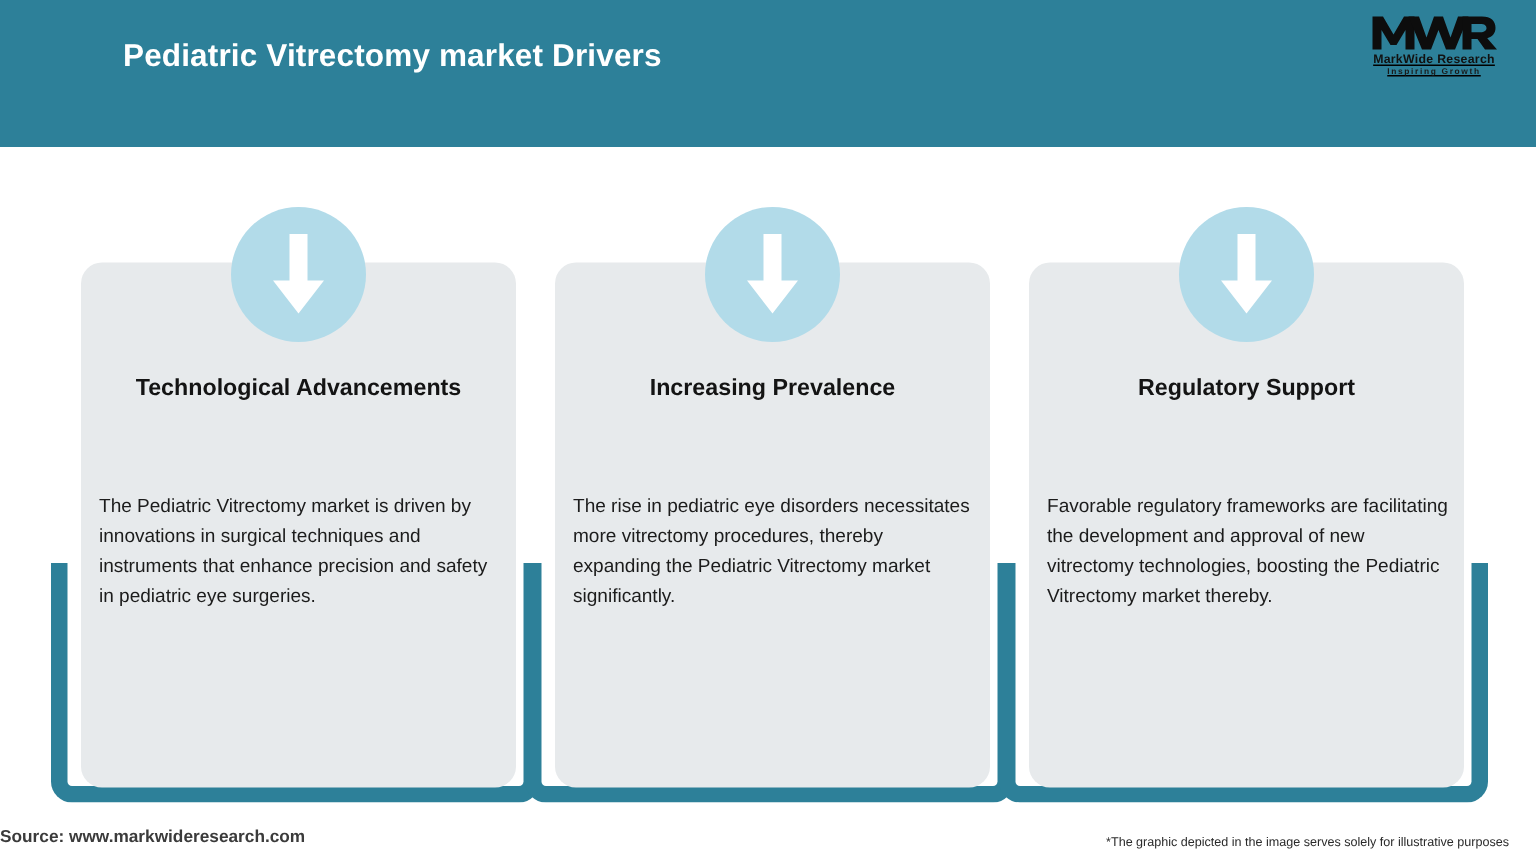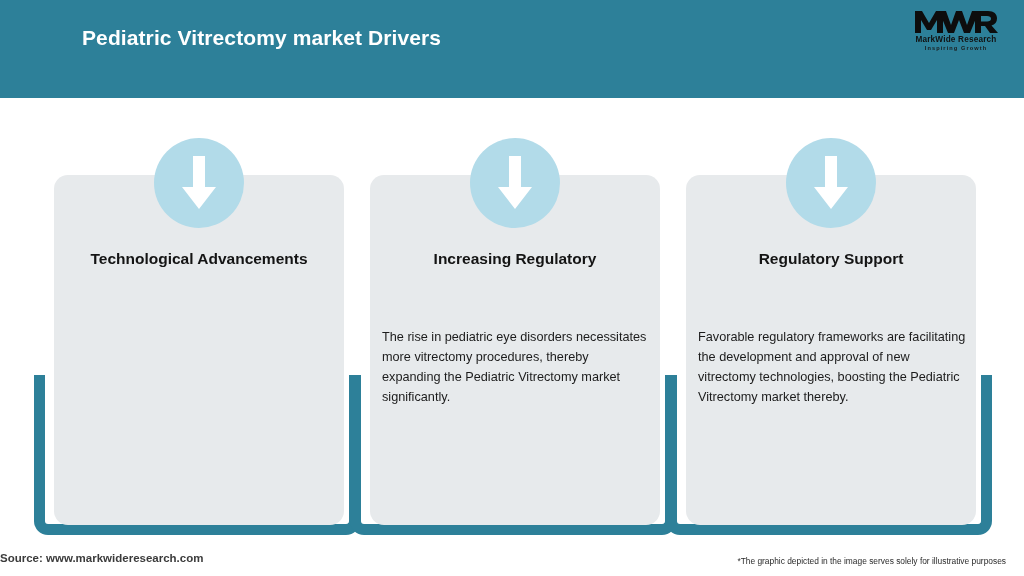--- a/index.html
+++ b/index.html
@@ -34,20 +34,21 @@
     letter-spacing: 0.1px;
     white-space: nowrap;
     margin-left: 44px;
   }
   #brand-logo {
     position: absolute;
     right: 14px;
     top: 8px;
     width: 108px;
     height: 56px;
+    text-decoration: underline;
   }
   #brand-logo .logo-mark {
     display: block;
     margin: 0 auto;
   }
   #brand-logo .logo-name {
     text-align: center;
     font-size: 8.2px;
     font-weight: bold;
     color: #111111;
@@ -179,32 +180,33 @@
     </svg>
     <div class="logo-name">MarkWide Research</div>
     <div class="logo-tag">Inspiring Growth</div>
   </div>
 </div>
 
 <div class="card-block" id="card-block-0">
   <div class="card-frame"></div>
   <div class="card-panel">
     <div class="card-title">Technological Advancements</div>
+    <div class="card-body">The Pediatric Vitrectomy market is driven by innovations in surgical techniques and instruments that enhance precision and safety in pediatric eye surgeries.</div>
   </div>
   <div class="card-circle">
     <svg width="38" height="58" viewBox="0 0 38 58">
       <path d="M13 2 L25 2 L25 33 L36 33 L19 55 L2 33 L13 33 Z" fill="#ffffff"></path>
     </svg>
   </div>
 </div>
 
 <div class="card-block" id="card-block-1">
   <div class="card-frame"></div>
   <div class="card-panel">
-    <div class="card-title">Increasing Regulatory</div>
+    <div class="card-title">Increasing Prevalence</div>
     <div class="card-body">The rise in pediatric eye disorders necessitates more vitrectomy procedures, thereby expanding the Pediatric Vitrectomy market significantly.</div>
   </div>
   <div class="card-circle">
     <svg width="38" height="58" viewBox="0 0 38 58">
       <path d="M13 2 L25 2 L25 33 L36 33 L19 55 L2 33 L13 33 Z" fill="#ffffff"></path>
     </svg>
   </div>
 </div>
 
 <div class="card-block" id="card-block-2">

